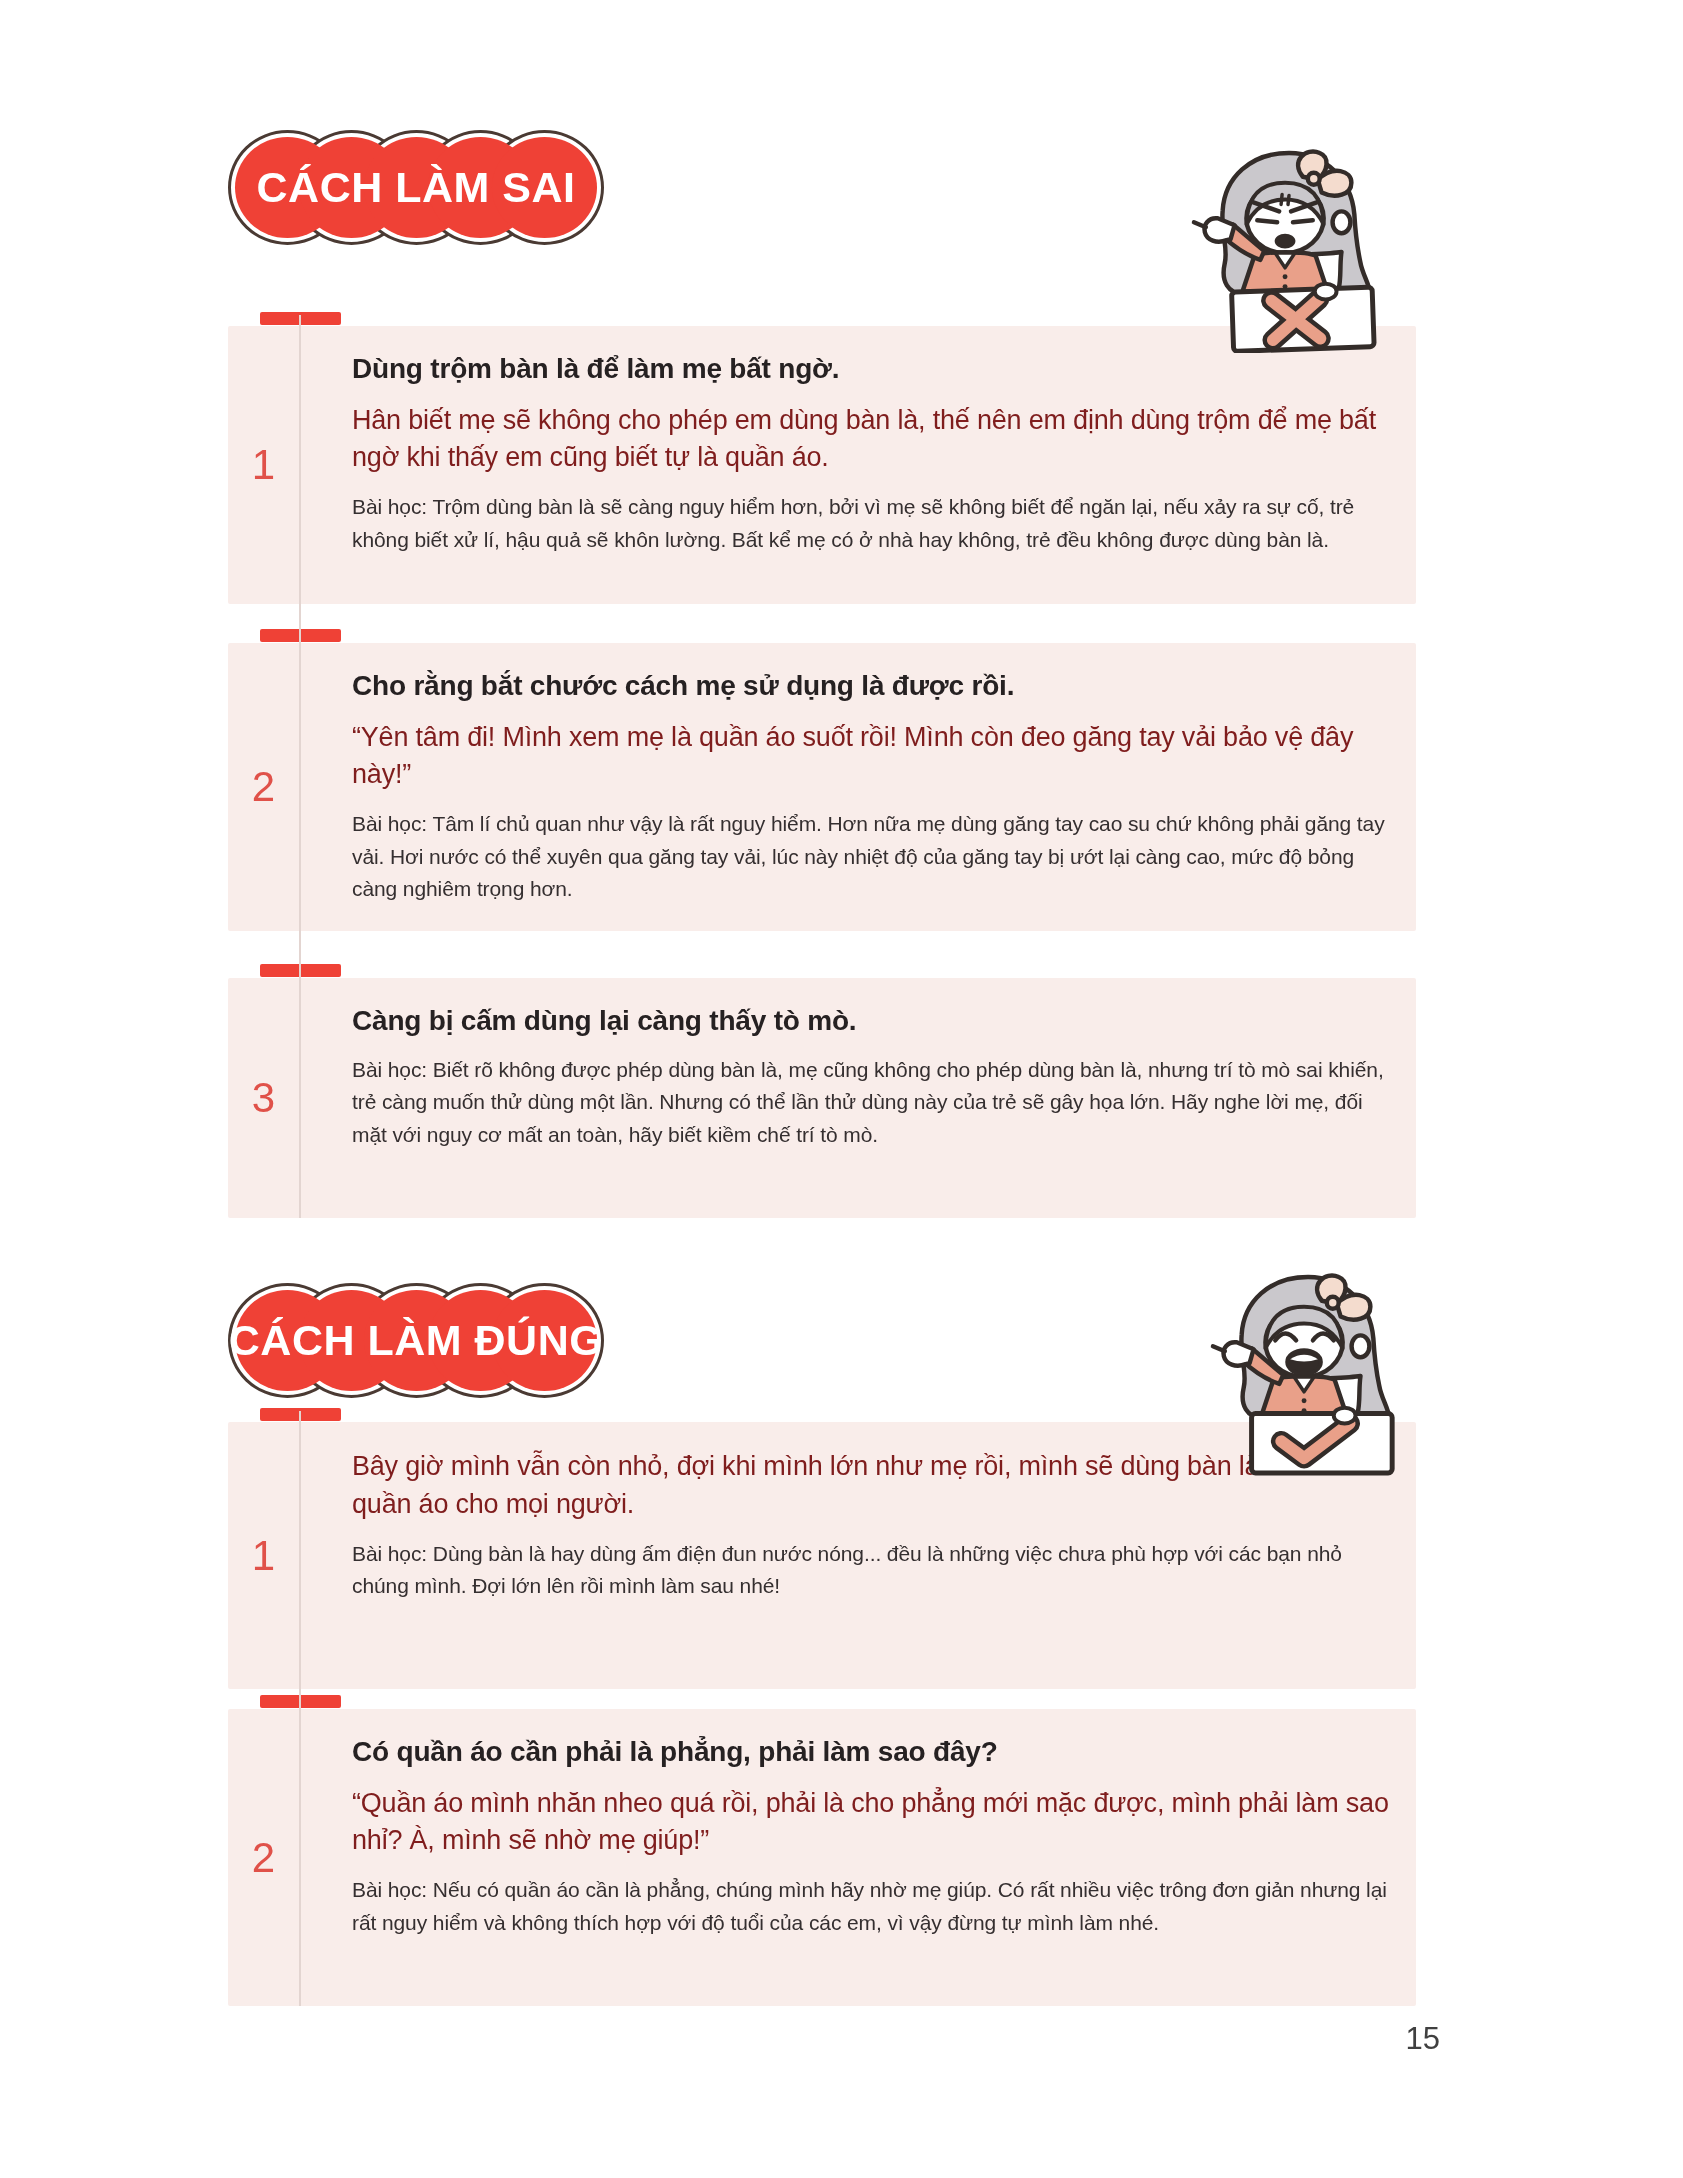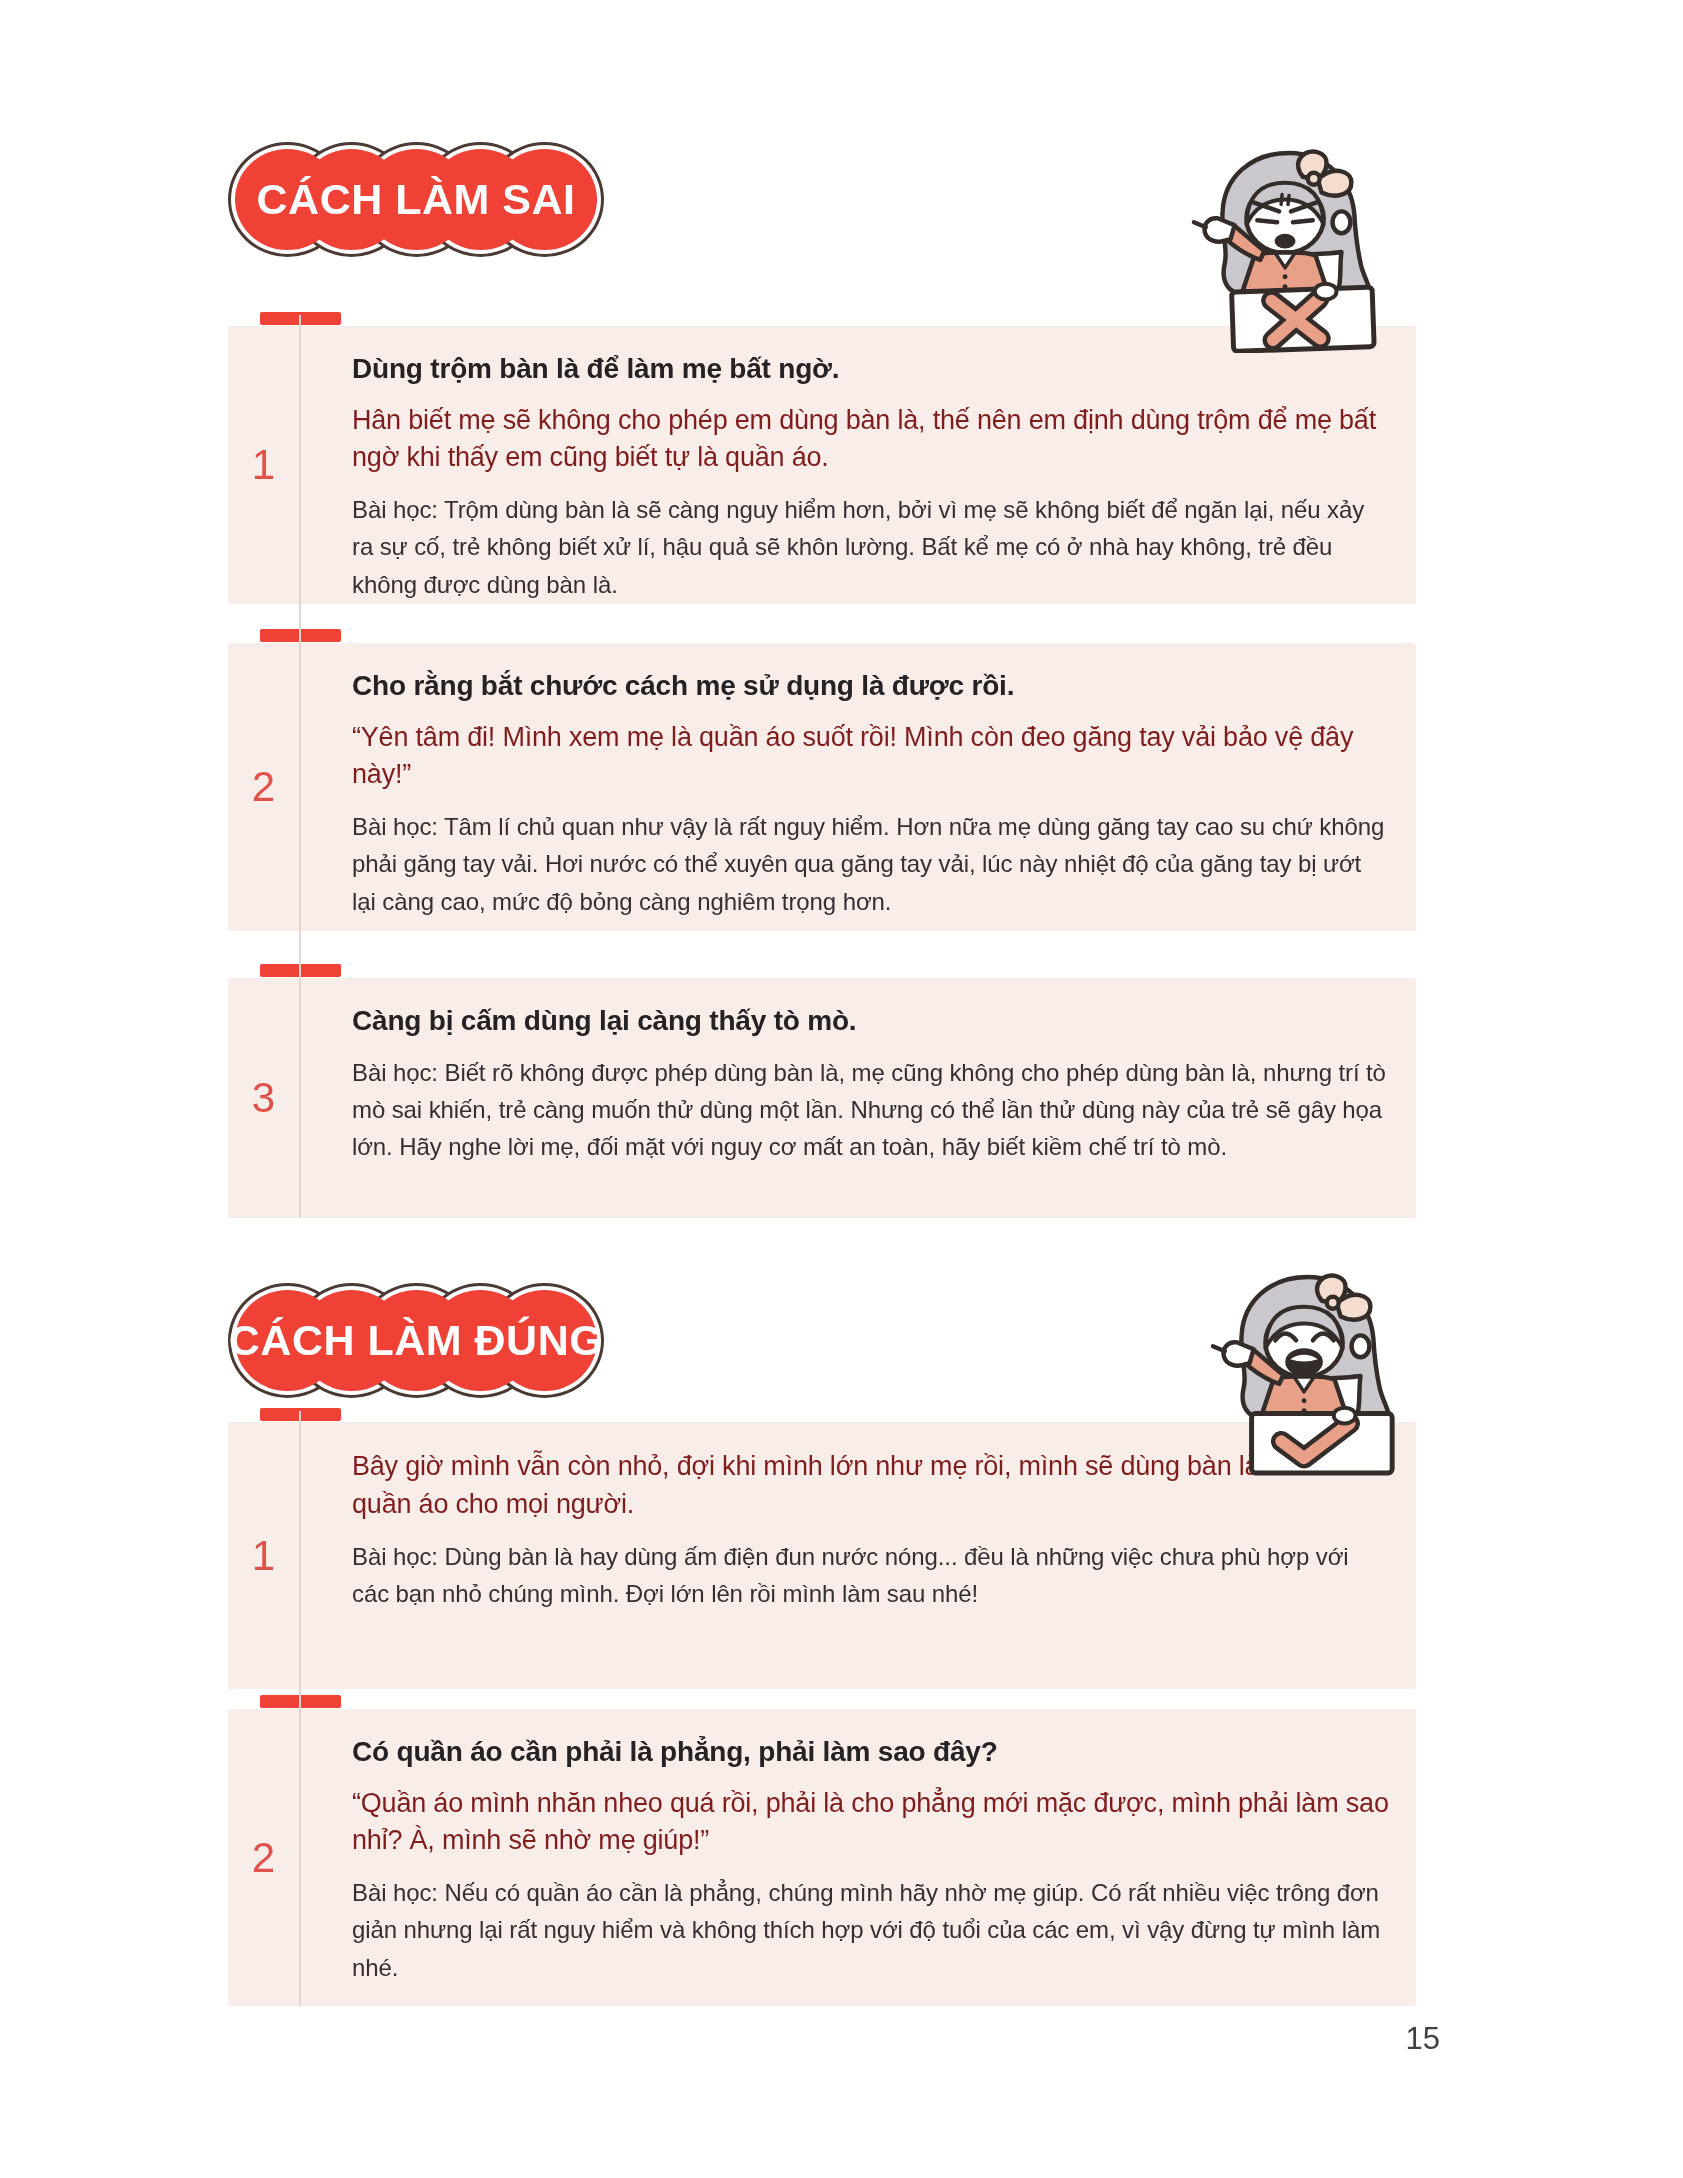--- a/index.html
+++ b/index.html
@@ -28,29 +28,29 @@
   
   .card{position:absolute;left:228px;width:1188px;background:#f9edea;border-radius:2px;z-index:1;}
   .dash{position:absolute;left:32px;top:-14px;width:81px;height:13px;background:#ef4136;
     border-radius:2px;z-index:5;}
   .num{position:absolute;left:0;top:0;bottom:0;width:71px;display:flex;align-items:center;
     justify-content:center;color:#e05149;font-size:42px;font-weight:400;}
   .content{margin-left:124px;padding:26px 26px 12px 0;}
   .title{font-size:28px;line-height:1.2;font-weight:700;color:#262122;margin:0 0 16px;
     letter-spacing:-0.2px;}
   .body{font-size:27px;line-height:1.4;color:#7f1d1d;margin:0 0 14px;letter-spacing:-0.2px;}
-  .lesson{font-size:24px;line-height:1.55;color:#352f30;margin:0;letter-spacing:-0.1px;}
+  .lesson{font-size:21px;line-height:1.55;color:#352f30;margin:0;letter-spacing:-0.1px;}
 
   #card-s1{top:326px;height:278px;}
   #card-s2{top:643px;height:288px;}
   #card-s3{top:978px;height:240px;}
   #card-d1{top:1422px;height:267px;}
   #card-d2{top:1709px;height:297px;}
 
-  #badge-sai{top:142px;}
+  #badge-sai{top:130px;}
   #badge-dung{top:1283px;}
 
   
   .girl{position:absolute;width:198px;height:208px;z-index:6;}
   #girl-wrong{left:1191px;top:145px;}
   #girl-right{left:1210px;top:1269px;}
 
   
   .pagenum{position:absolute;left:1371px;top:2021px;width:69px;text-align:right;
     font-size:31px;color:#404040;}

